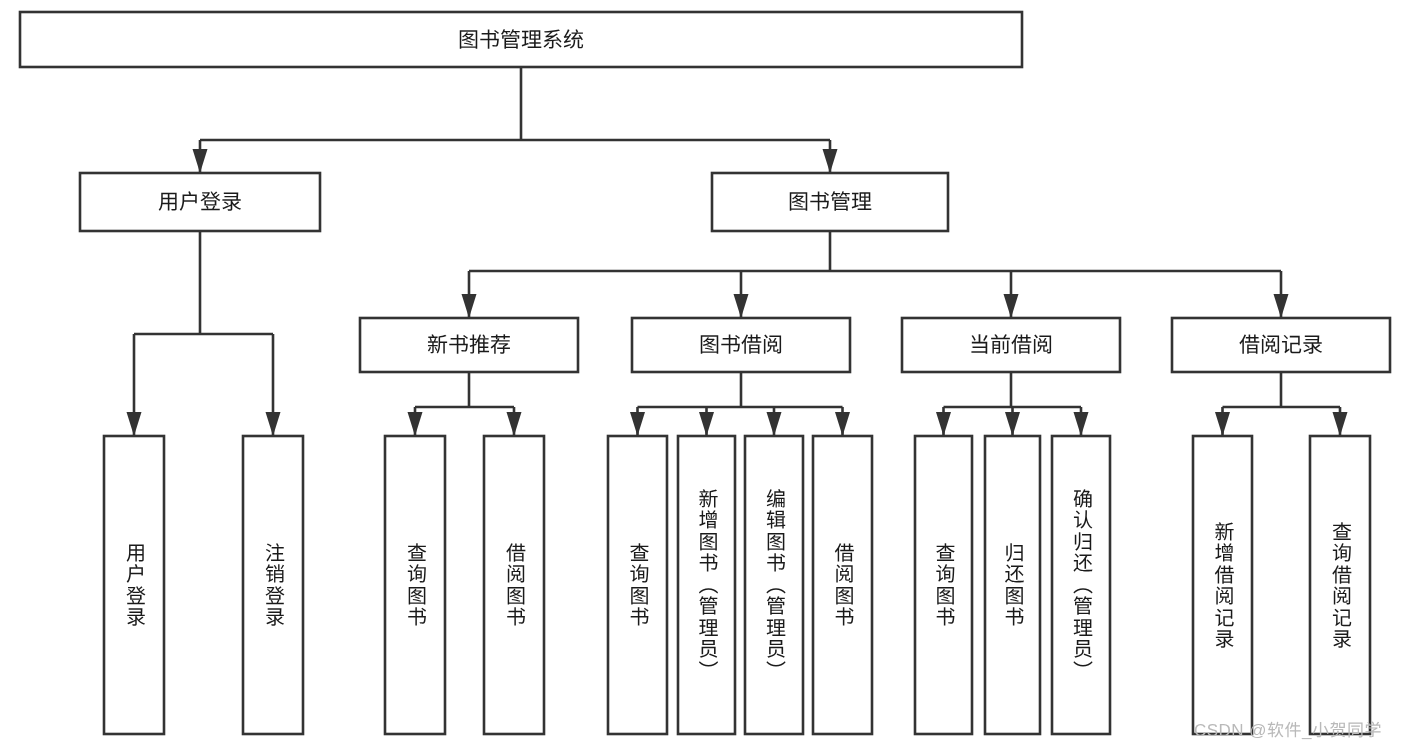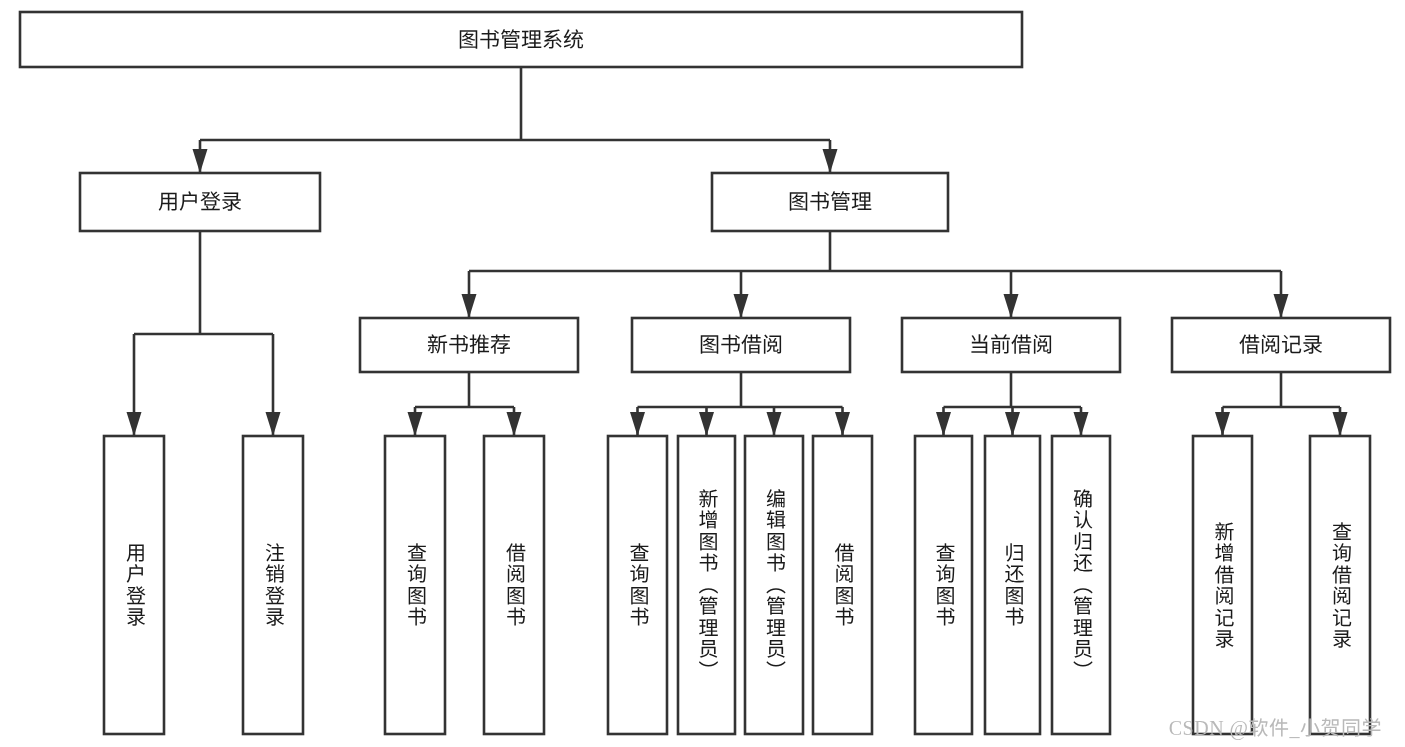--- a/index.html
+++ b/index.html
@@ -62,22 +62,22 @@
     line-height: 1.06;
     letter-spacing: 1.5px;
     color: #1a1a1a;
     white-space: nowrap;
     text-align: center;
   }
   .watermark {
     position: absolute;
     right: 10px;
     bottom: 6px;
-    font-family: Liberation Serif, serif;
-    font-size: 20px;
+    font-family: Liberation Sans, sans-serif;
+    font-size: 17px;
     color: #b9b9b9;
     letter-spacing: 0.5px;
     white-space: nowrap;
   }
 </style>
 </head>
 <body>
 
 <div id="diagram-root">
   <svg class="diagram-canvas" viewBox="0 0 1405 747">

